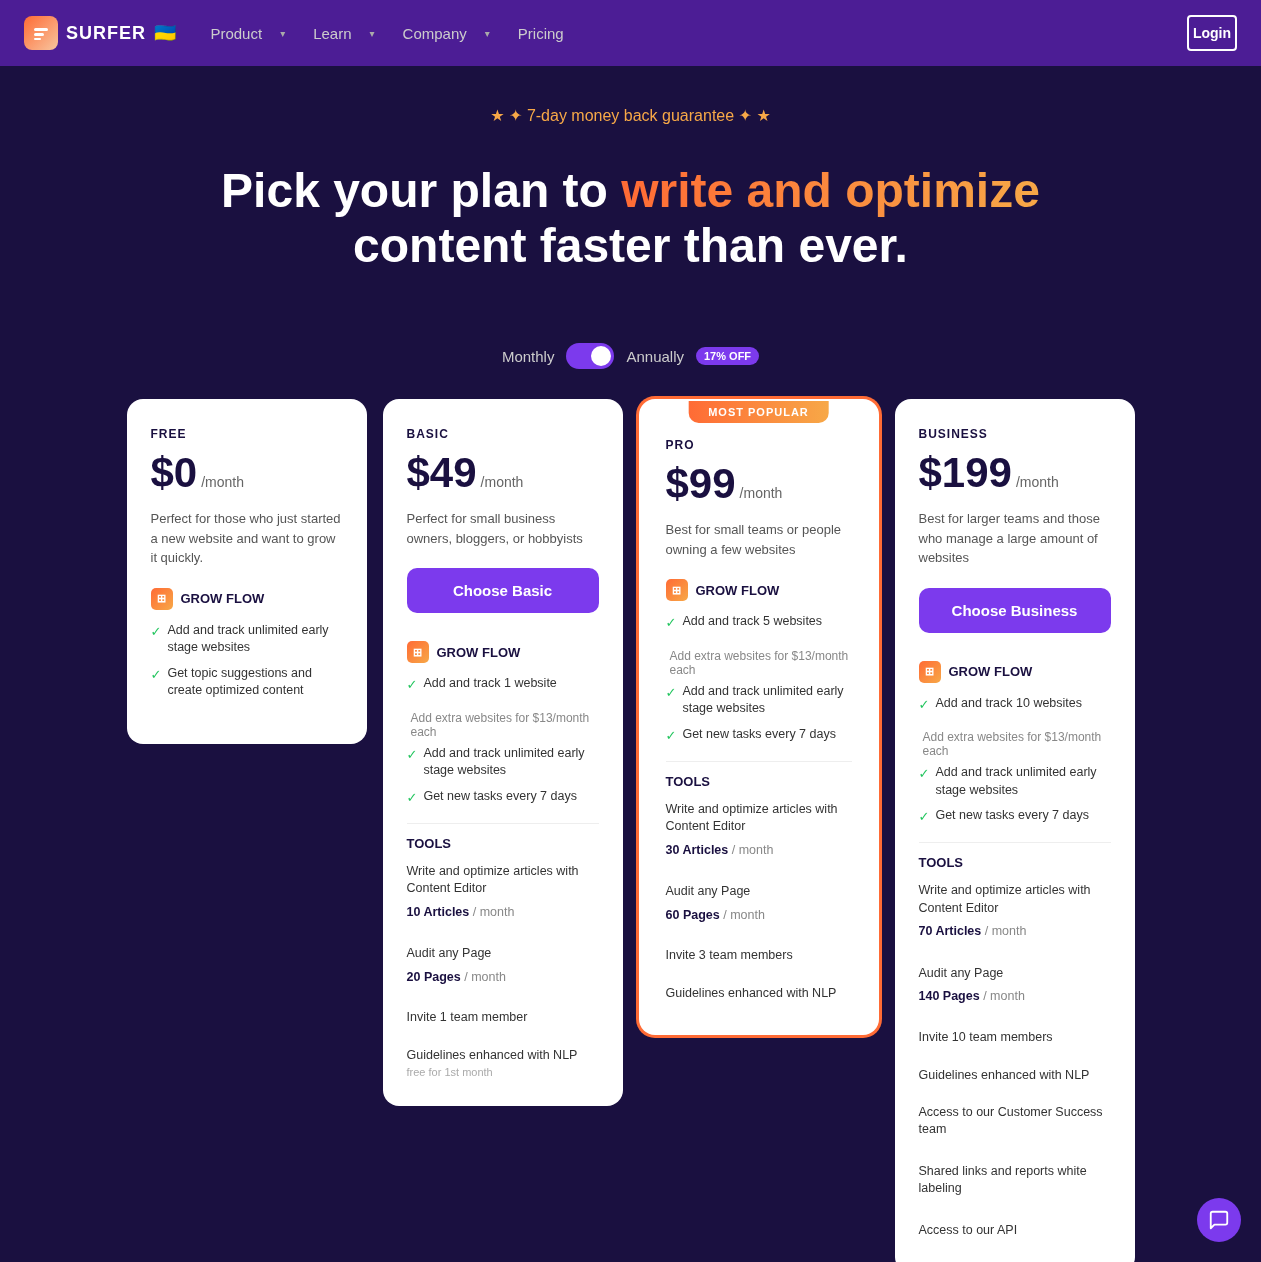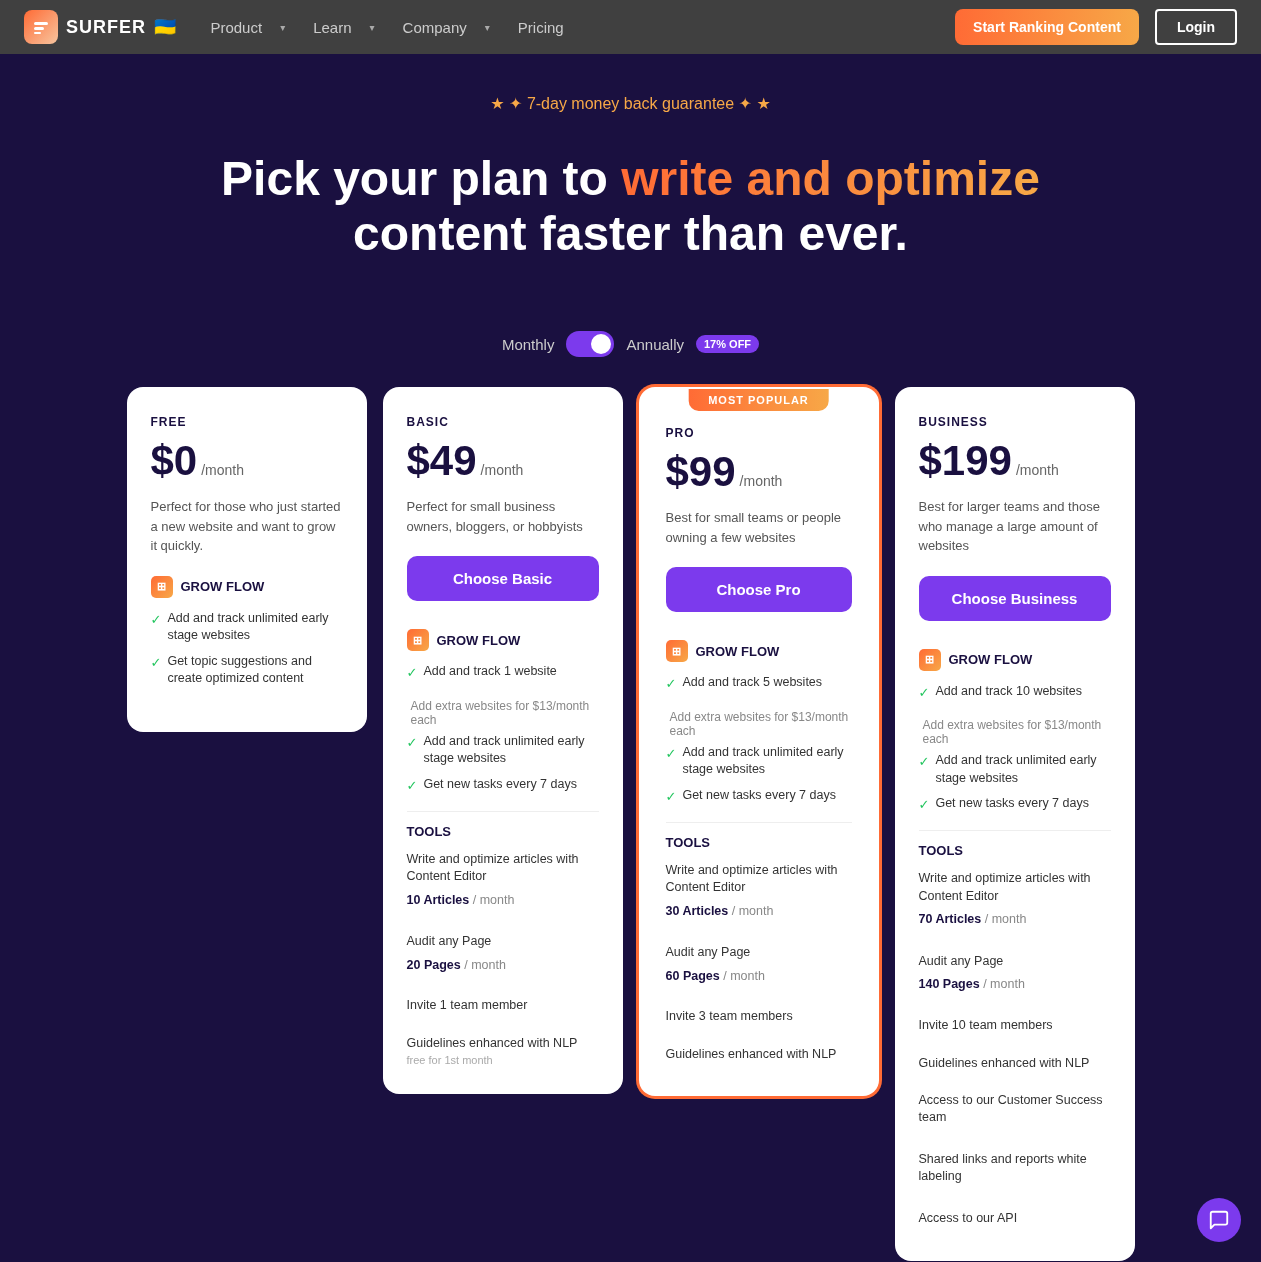--- a/index.html
+++ b/index.html
@@ -5,25 +5,25 @@
     * { box-sizing: border-box; margin: 0; padding: 0; }
     body {
       font-family: -apple-system, BlinkMacSystemFont, 'Segoe UI', sans-serif;
       background: #1a1040;
       color: #fff;
       min-height: 1262px;
     }
 
     
     nav {
-      background: #404040;
+      background: #4c1d95;
       display: flex;
       align-items: center;
       padding: 0 24px;
-      height: 54px;
+      height: 66px;
       gap: 8px;
     }
     .nav-logo {
       display: flex;
       align-items: center;
       gap: 8px;
       margin-right: 16px;
     }
     .logo-icon {
       width: 34px;
@@ -66,21 +66,21 @@
       padding: 10px 18px;
       font-size: 14px;
       font-weight: 600;
       cursor: pointer;
     }
     .btn-login {
       background: transparent;
       color: #fff;
       border: 2px solid #fff;
       border-radius: 4px;
-      padding: 8px 20px;
+      padding: 8px 4px;
       font-size: 14px;
       font-weight: 600;
       cursor: pointer;
       margin-left: 8px;
     }
 
     
     .hero {
       text-align: center;
       padding: 40px 20px 30px;
@@ -340,21 +340,20 @@
   <div class="nav-item">
     <span>Company</span>
     <span class="chevron">▾</span>
   </div>
   <div class="nav-item">
     <span>Pricing</span>
   </div>
 
   <div class="nav-spacer"></div>
 
-  <button class="btn-start">Start Ranking Content</button>
   <button class="btn-login">Login</button>
 </nav>
 
 <div class="hero">
   <div class="guarantee">
     <span>★ ✦ </span><span>7-day money back guarantee</span><span> ✦ ★</span>
   </div>
   <h1>
     <span>Pick your plan to </span><span class="highlight">write and optimize</span><br>
     content faster than ever.
@@ -452,21 +451,20 @@
   </div>
 
   <div class="plan-card popular">
     <div class="popular-badge">MOST POPULAR</div>
     <div class="plan-tier">PRO</div>
     <div class="plan-price">
       <span class="price-big">$99</span>
       <span class="price-period">/month</span>
     </div>
     <div class="plan-desc">Best for small teams or people owning a few websites</div>
-    <button class="btn-choose">Choose Pro</button>
 
     <div class="section-label">
       <div class="section-icon">⊞</div>
       <span>GROW FLOW</span>
     </div>
     <ul class="feature-list">
       <li>
           <span class="check">✓</span>
           <span>Add and track 5 websites</span>
         </li>

